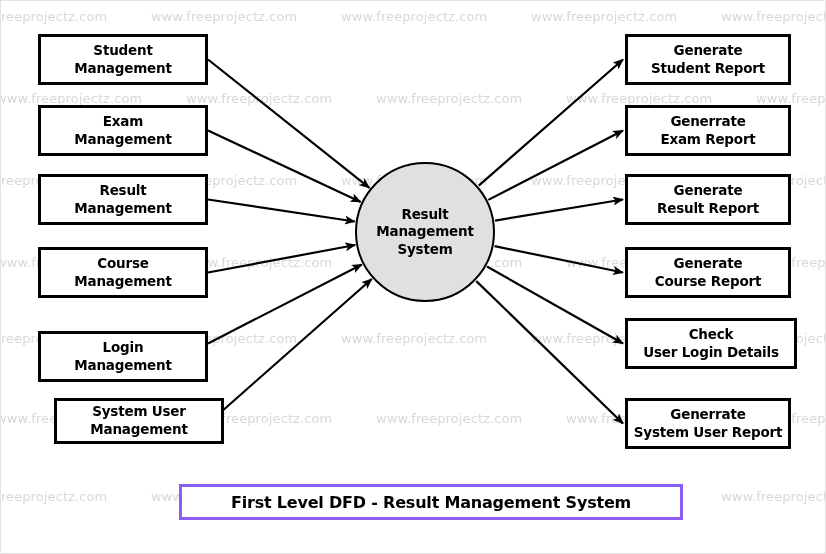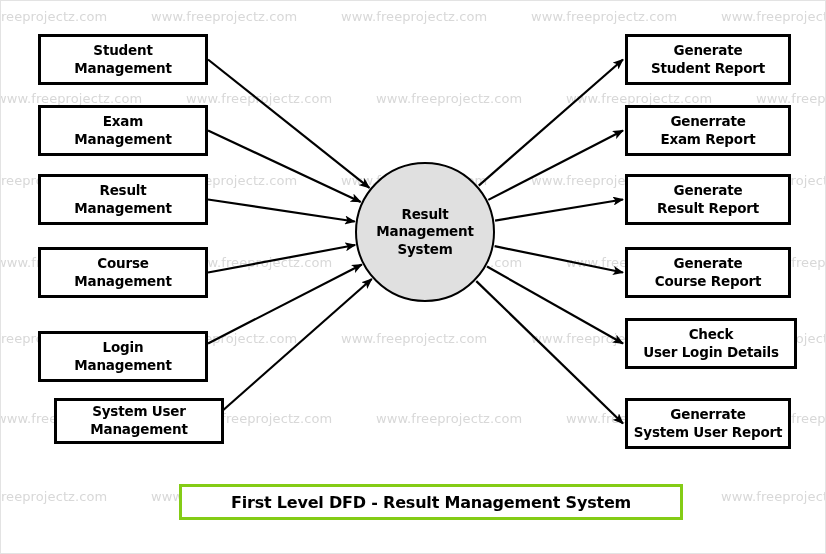--- a/index.html
+++ b/index.html
@@ -82,21 +82,21 @@
     color: #000000;
     line-height: 1.3;
     letter-spacing: -0.2px;
     padding: 0 4px;
   }
   
   .caption-box {
     position: absolute;
     z-index: 3;
     background: #ffffff;
-    border: 3px solid #84cc16;
+    border: 3px solid #8b5cf6;
     box-sizing: border-box;
     display: flex;
     align-items: center;
     justify-content: center;
     text-align: center;
   }
   .caption-label {
     font-size: 16px;
     font-weight: bold;
     color: #000000;

